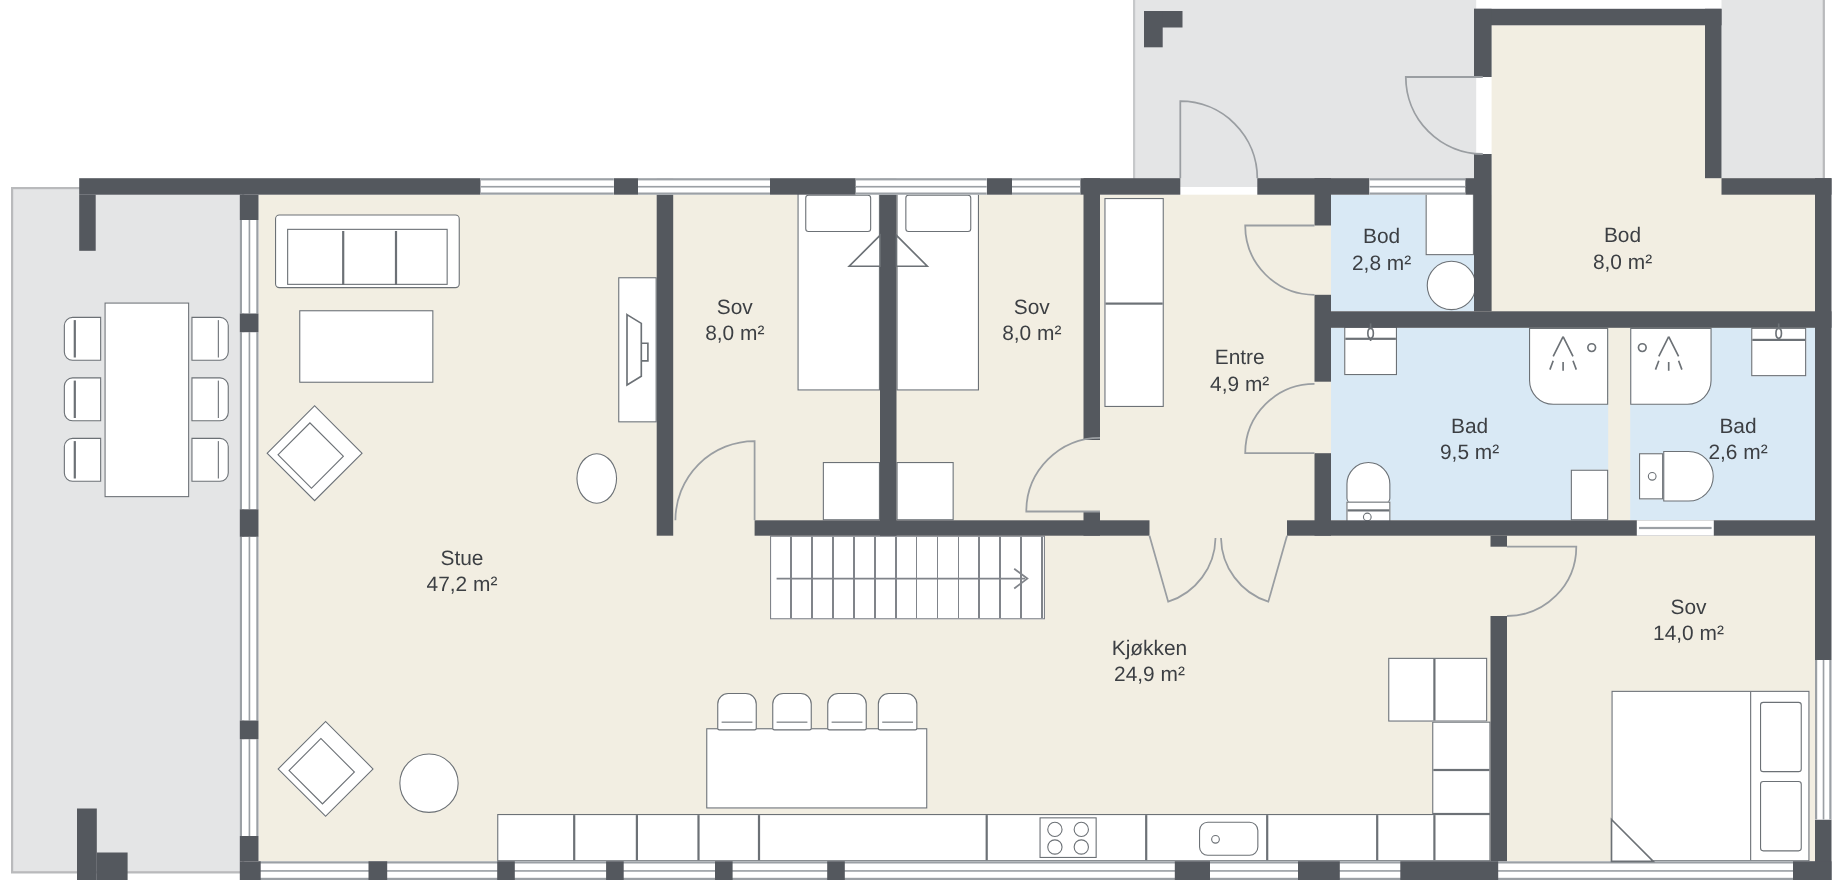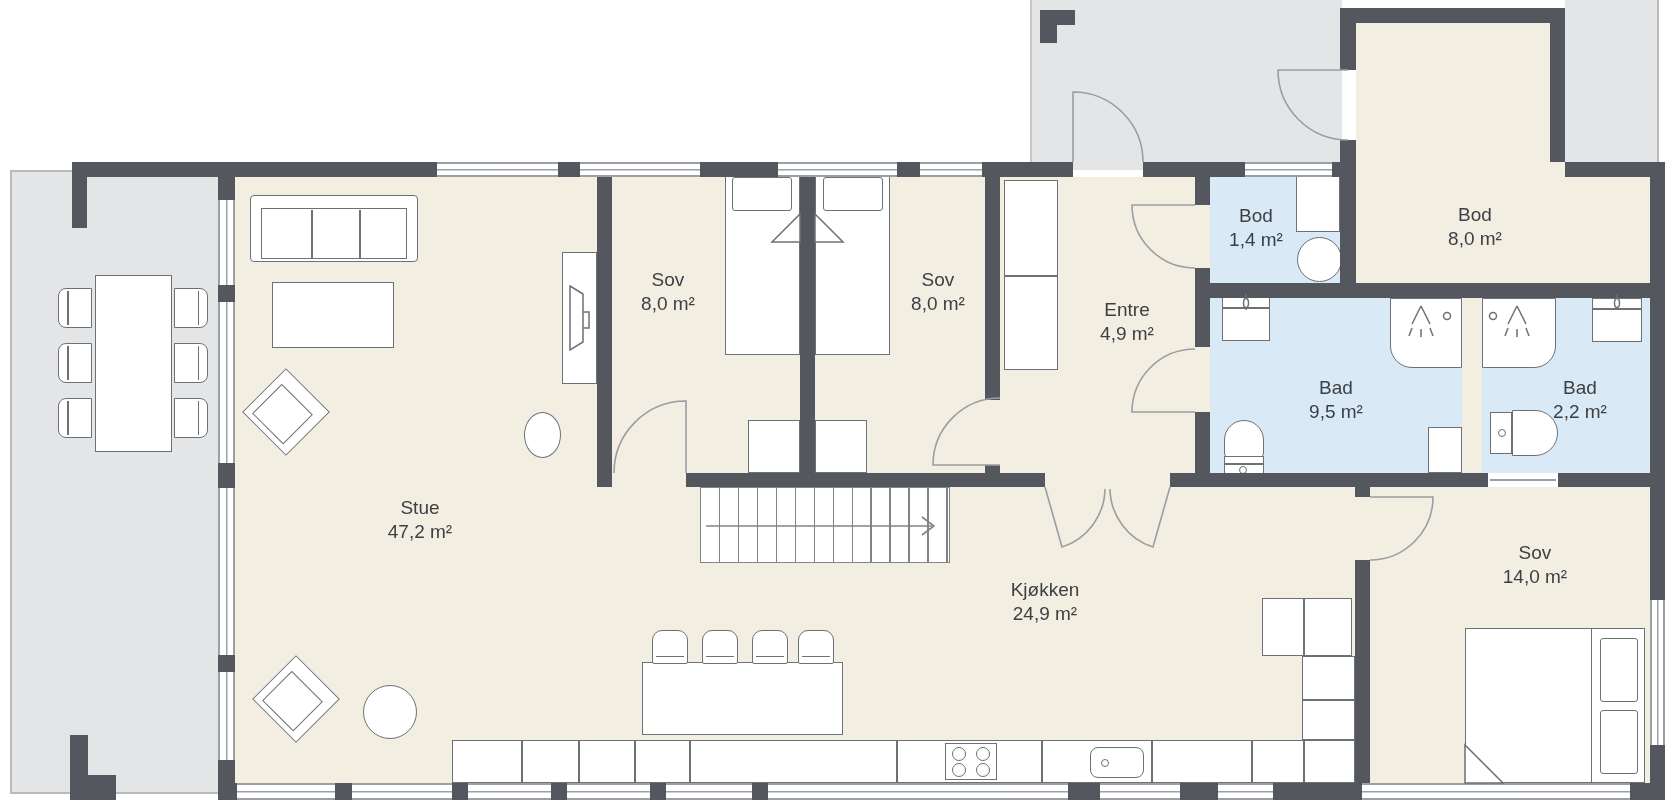--- a/index.html
+++ b/index.html
@@ -277,39 +277,39 @@
     <div>47,2 m²</div>
   </div>
   <div class="room-label" style="left:668px;top:292px;">
     <div>Sov</div>
     <div>8,0 m²</div>
   </div>
   <div class="room-label" style="left:938px;top:292px;">
     <div>Sov</div>
     <div>8,0 m²</div>
   </div>
-  <div class="room-label" style="left:1127px;top:322px;">
+  <div class="room-label" style="left:1127px;top:338px;">
     <div>Entre</div>
     <div>4,9 m²</div>
   </div>
   <div class="room-label" style="left:1256px;top:228px;">
     <div>Bod</div>
-    <div>1,4 m²</div>
+    <div>2,8 m²</div>
   </div>
   <div class="room-label" style="left:1475px;top:227px;">
     <div>Bod</div>
     <div>8,0 m²</div>
   </div>
   <div class="room-label" style="left:1336px;top:400px;">
     <div>Bad</div>
     <div>9,5 m²</div>
   </div>
   <div class="room-label" style="left:1580px;top:400px;">
     <div>Bad</div>
-    <div>2,2 m²</div>
+    <div>2,6 m²</div>
   </div>
   <div class="room-label" style="left:1535px;top:565px;">
     <div>Sov</div>
     <div>14,0 m²</div>
   </div>
   <div class="room-label" style="left:1045px;top:602px;">
     <div>Kjøkken</div>
     <div>24,9 m²</div>
   </div>
 

